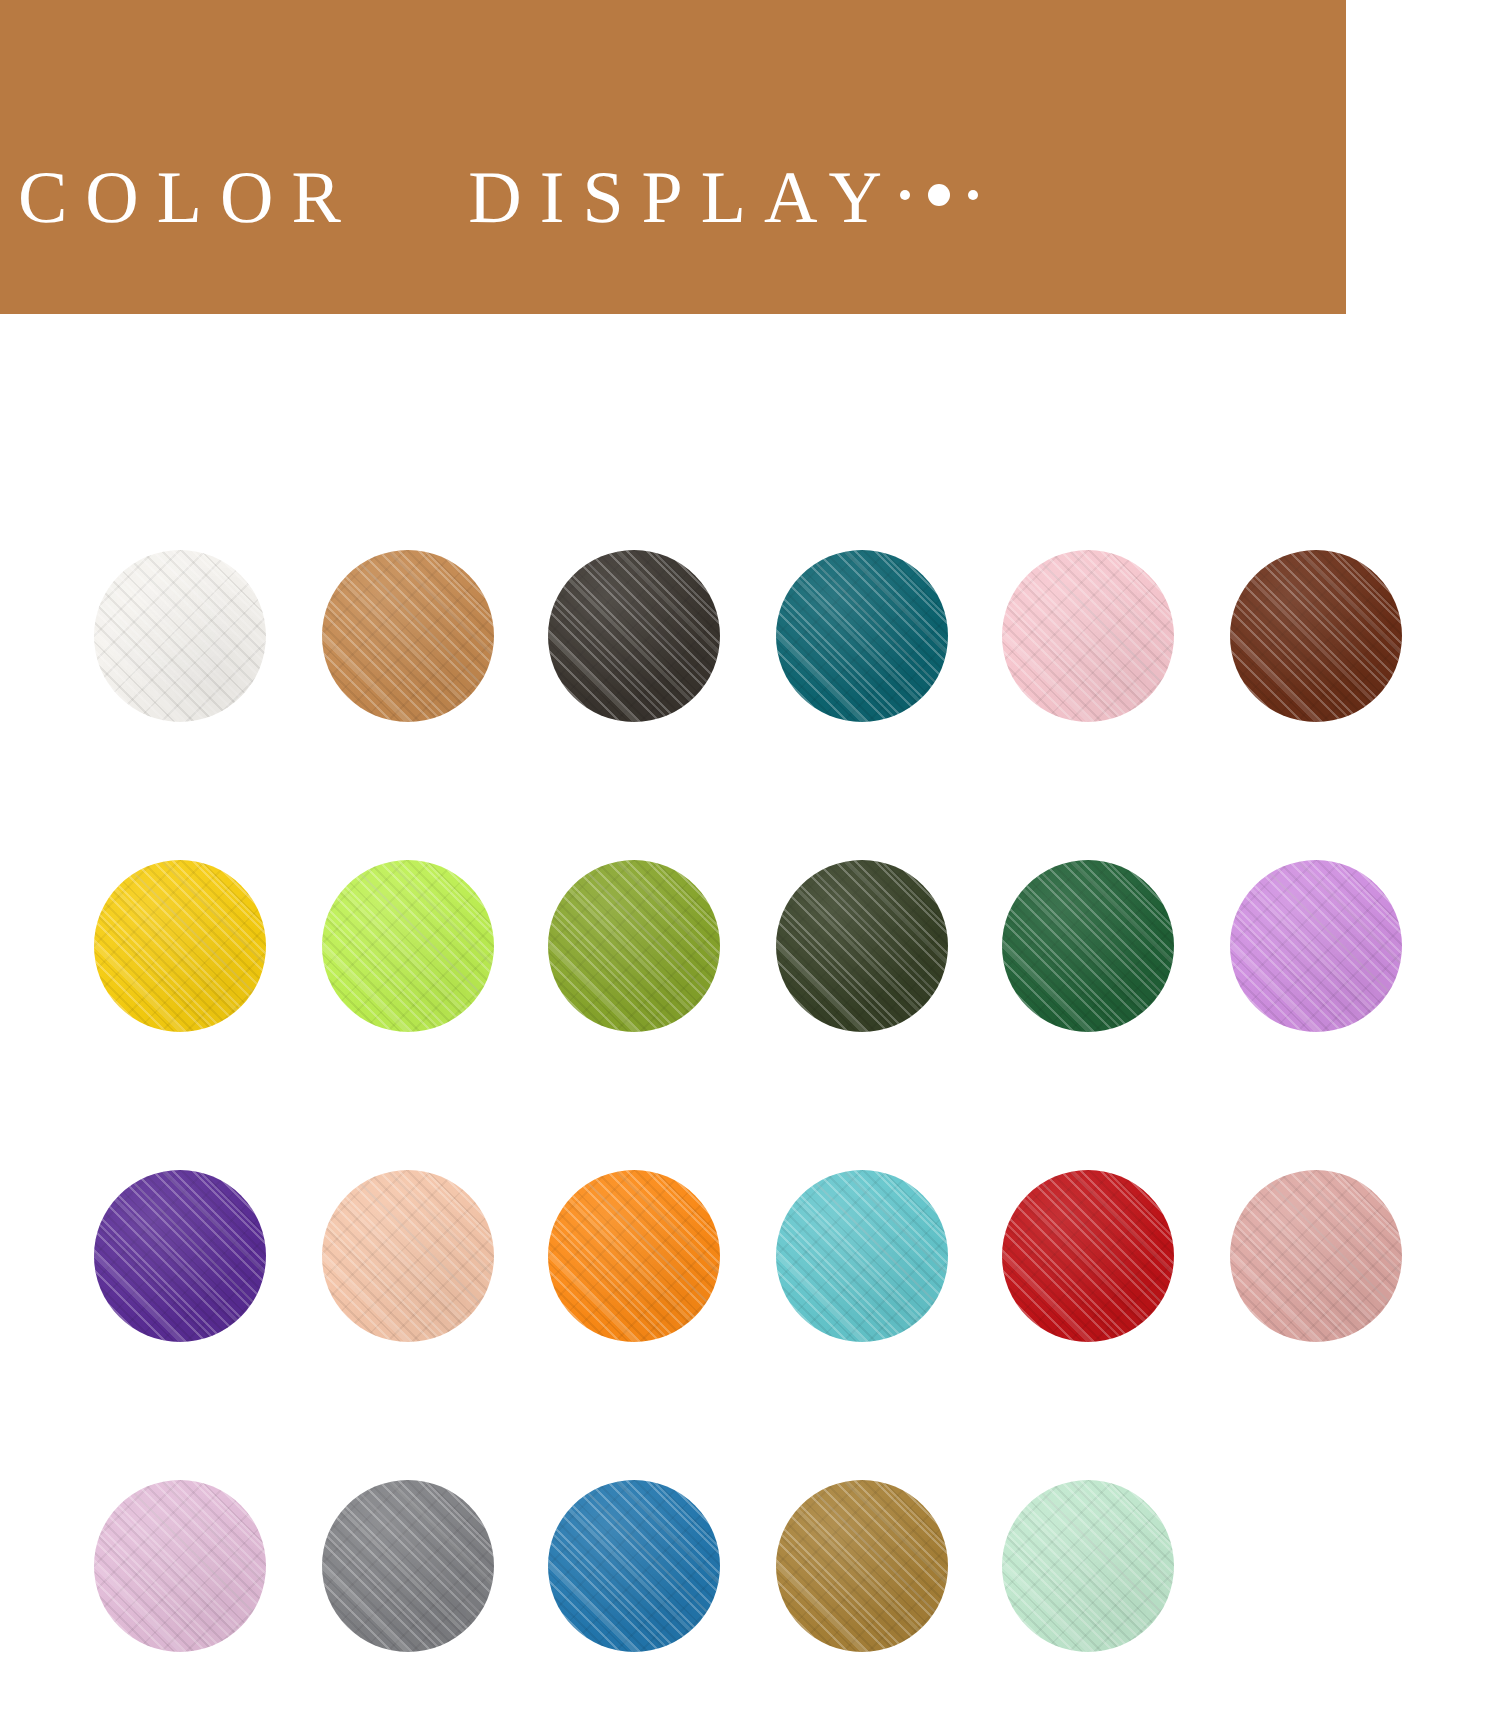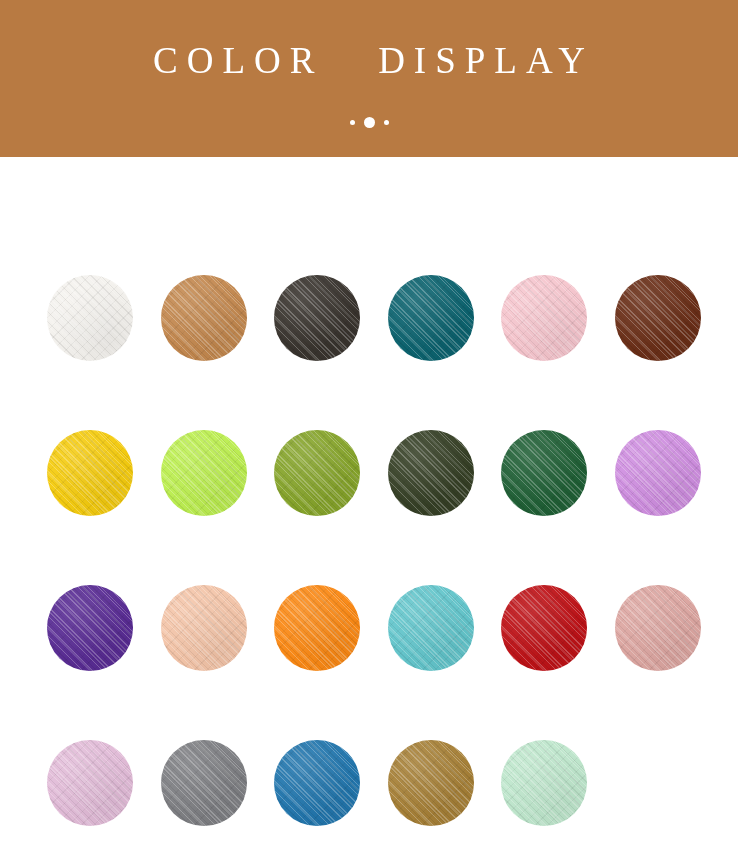--- a/index.html
+++ b/index.html
@@ -12,26 +12,26 @@
   body {
     width: 750px;
     height: 863px;
     font-family: "Liberation Sans", sans-serif;
     overflow: hidden;
     position: relative;
   }
 
   
   .banner {
-    width: 738px;
+    width: 673px;
     height: 157px;
     background: #b87a42;
     position: relative;
     display: flex;
-    flex-direction: column;
+    flex-direction: row;
     align-items: center;
   }
   .banner-title {
     margin: 0;
     padding: 0;
     color: #ffffff;
     font-family: "Liberation Serif", "DejaVu Serif", serif;
     font-size: 37px;
     font-weight: 400;
     letter-spacing: 9px;

